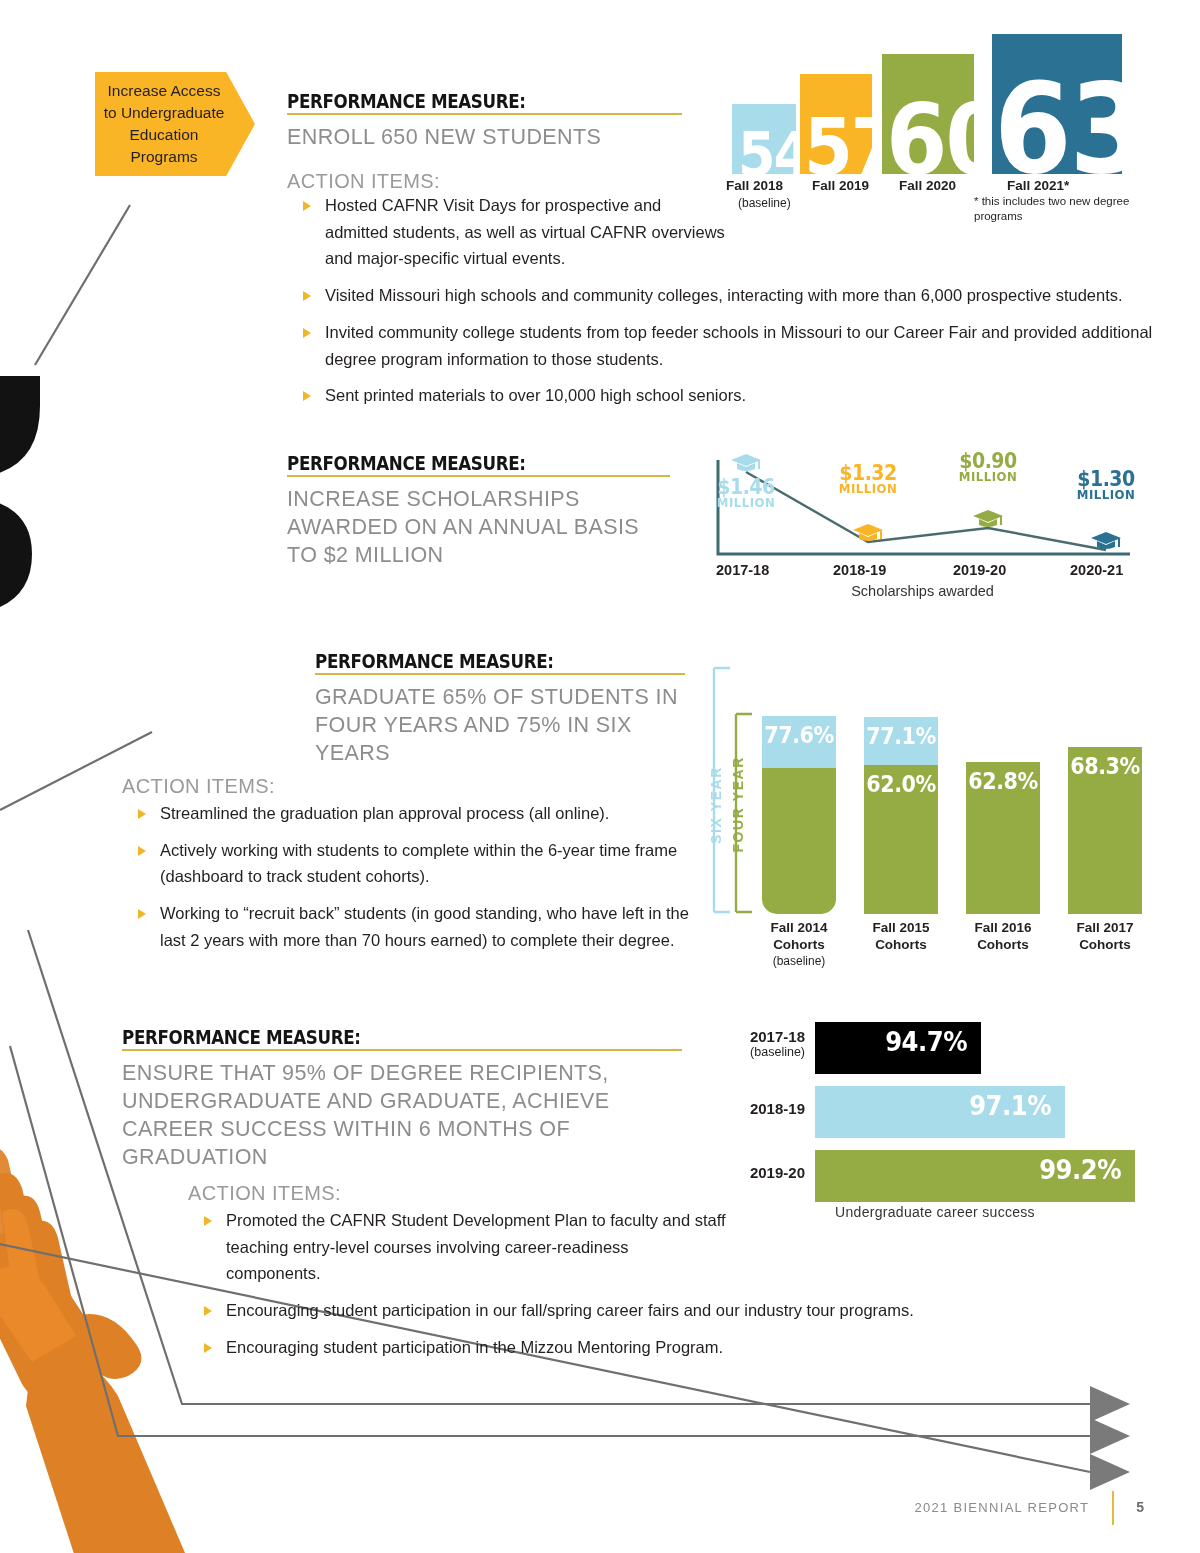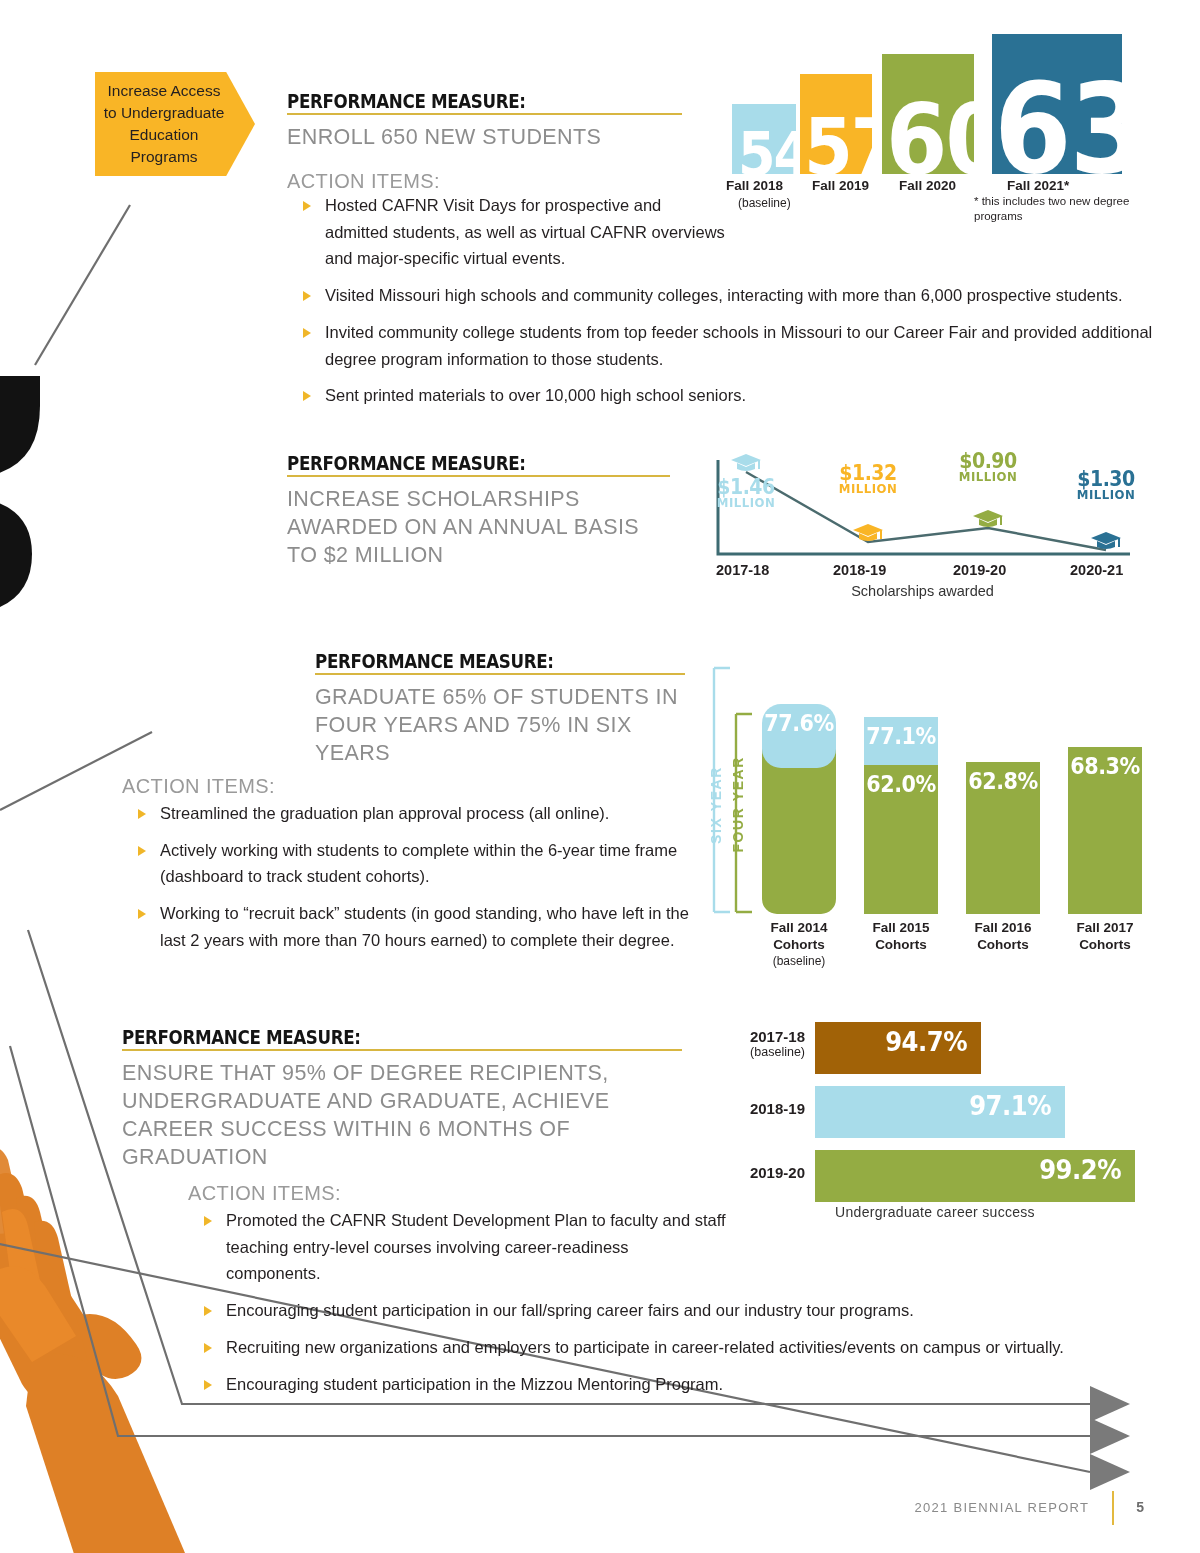--- a/index.html
+++ b/index.html
@@ -271,21 +271,21 @@
       <path d="M14 12 H30 M14 12 V256 M14 256 H30" stroke="#A8DCEA" stroke-width="2.4" fill="none"></path>
       <path d="M36 58 H52 M36 58 V256 M36 256 H52" stroke="#94AC43" stroke-width="2.4" fill="none"></path>
     </svg>
     <div class="brk" style="left:8px;top:110px;color:#A8DCEA;">SIX YEAR</div>
     <div class="brk" style="left:30px;top:100px;color:#94AC43;">FOUR YEAR</div>
 
     <div class="gbar" style="left:62px;">
       <div class="gseg" style="bottom:0;height:189px;background:#94AC43;border-radius:15px;">
         <span>60.8%</span>
       </div>
-      <div class="gseg" style="bottom:146px;height:64px;background:#A8DCEA;border-radius:19px;">
+      <div class="gseg" style="bottom:146px;height:52px;background:#A8DCEA;">
         <span>77.6%</span>
       </div>
     </div>
     <div class="gbar" style="left:164px;">
       <div class="gseg" style="bottom:0;height:149px;background:#94AC43;">
         <span>62.0%</span>
       </div>
       <div class="gseg" style="bottom:149px;height:48px;background:#A8DCEA;margin-top:40px;">
         <span>77.1%</span>
       </div>
@@ -312,26 +312,25 @@
 
   <div class="pm-block" style="left:122px;top:1026px;width:560px;">
     <div class="pm-label">PERFORMANCE MEASURE:</div>
     <div class="pm-rule"></div>
     <div class="pm-title">ENSURE THAT 95% OF DEGREE RECIPIENTS, UNDERGRADUATE AND GRADUATE, ACHIEVE CAREER SUCCESS WITHIN 6 MONTHS OF GRADUATION</div>
   </div>
   <div class="ai-head" style="left:188px;top:1182px;">ACTION ITEMS:</div>
   <ul class="items" style="left:188px;top:1207px;width:950px;">
     <li style="width:500px;">Promoted the CAFNR Student Development Plan to faculty and staff teaching entry-level courses involving career-readiness components.</li>
     <li style="width:900px;">Encouraging student participation in our fall/spring career fairs and our industry tour programs.</li>
-    <li style="width:950px;">Recruiting new organizations and employers to participate in career-related activities/events on campus or virtually.</li>
     <li style="width:900px;">Encouraging student participation in the Mizzou Mentoring Program.</li>
   </ul>
 
   <div id="career-chart">
-    <div class="cbar" style="left:90px;top:6px;width:166px;background:#a16207;">
+    <div class="cbar" style="left:90px;top:6px;width:166px;background:#000000;">
       <span>94.7%</span>
     </div>
     <div class="cylab" style="left:0;top:12px;width:80px;">
       <span>2017-18</span>
       <span class="cysub">(baseline)</span>
     </div>
 
     <div class="cbar" style="left:90px;top:70px;width:250px;background:#A8DCEA;">
       <span>97.1%</span>
     </div>

